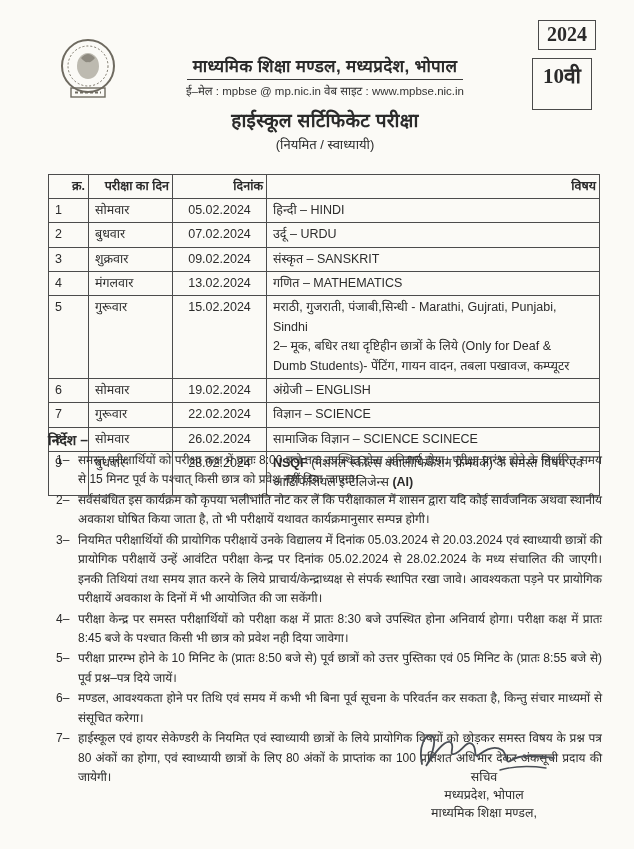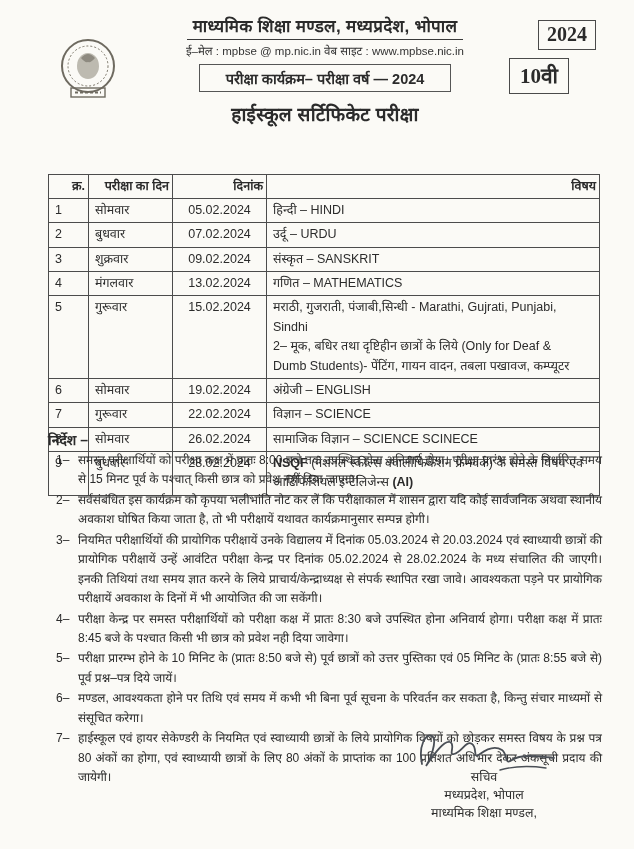--- a/index.html
+++ b/index.html
@@ -21,20 +21,21 @@
   .seal {
     position:absolute; left:55px; top:36px; width:66px; height:70px;
   }
   .hdr { text-align:center; padding-top:4px; }
   .org-name {
     display:inline-block;
     font-size:17px; font-weight:bold;
     border-bottom:1.6px solid #3a3a3a;
     padding:0 6px 2px 6px;
     letter-spacing:.3px;
+    margin-top:40px;
   }
   .contact { font-size:11.5px; margin-top:3px; color:#333; }
   .program-box {
     display:inline-block;
     border:1.3px solid #555;
     padding:3px 26px;
     margin-top:6px;
     font-size:14.5px; font-weight:bold;
   }
   .exam-title { font-size:19px; font-weight:bold; margin-top:9px; letter-spacing:.3px; }
@@ -42,21 +43,21 @@
 
   .badge {
     position:absolute;
     border:1.6px solid #4a4a4a;
     background:#fbfaf6;
     font-family:"Liberation Serif", serif;
     font-weight:bold;
     text-align:center;
   }
   .badge-year { left:538px; top:20px; width:58px; padding:2px 0 3px; font-size:20px; }
-  .badge-class { left:509px; top:58px; width:60px; padding:2px 0 4px; font-size:21px; }
+  .badge-class { left:532px; top:58px; width:60px; padding:2px 0 20px; font-size:21px; }
 
   
   .time-row {
     position:absolute; left:48px; right:32px; top:146px;
     display:flex; justify-content:space-between; align-items:baseline;
   }
   .time-hi { font-size:13.5px; }
   .time-en { font-family:"Liberation Serif", serif; font-weight:bold; font-size:14px; }
 
   
@@ -108,22 +109,22 @@
     <ellipse cx="33" cy="30" rx="11" ry="13" fill="#8a8577" opacity="0.55"></ellipse>
     <path d="M26 22 q7 -8 14 0 q-4 5 -7 4 q-3 1 -7 -4" fill="#6e6a60" opacity="0.6"></path>
     <rect x="16" y="52" width="34" height="9" fill="none" stroke="#6e6a60" stroke-width="1.4"></rect>
     <line x1="20" y1="56.5" x2="46" y2="56.5" stroke="#6e6a60" stroke-width="2" stroke-dasharray="3 2"></line>
   </svg>
 
   <div class="content">
     <div class="hdr">
       <div class="org-name">माध्यमिक शिक्षा मण्डल, मध्यप्रदेश, भोपाल</div>
       <div class="contact">ई–मेल : mpbse @ mp.nic.in   वेब साइट : www.mpbse.nic.in</div>
-      <div><span class="program-box">परीक्षा कार्यक्रम– परीक्षा वर्ष — 2024</span></div>
       <div class="exam-title">हाईस्कूल सर्टिफिकेट परीक्षा</div>
+      <div class="exam-subtitle">(नियमित / स्वाध्यायी)</div>
     </div>
   </div>
 
   <div class="badge badge-year">2024</div>
   <div class="badge badge-class">10वी</div>
 
 
   <table class="sched">
     <thead>
       <tr>

